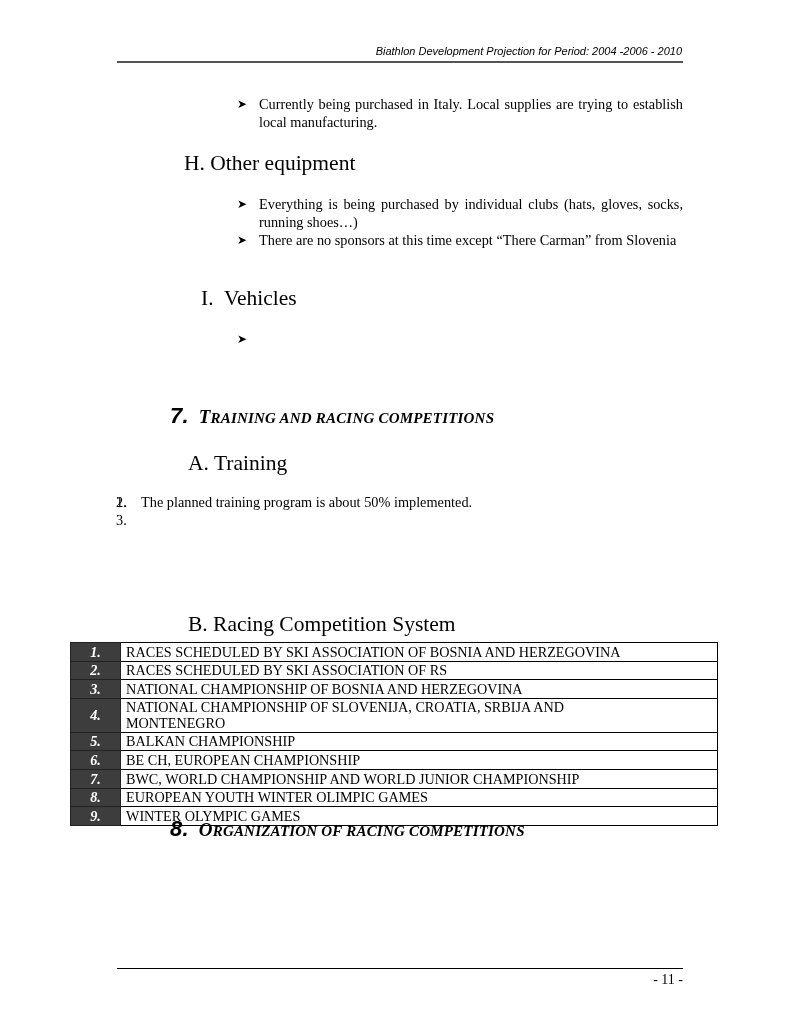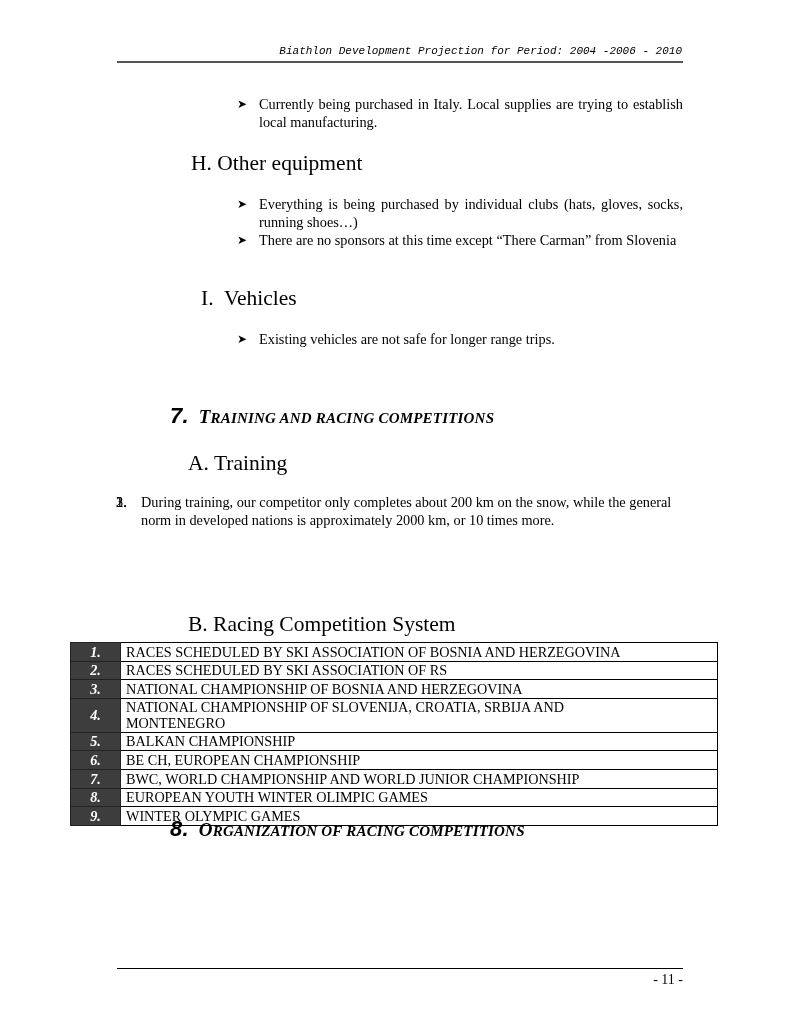--- a/index.html
+++ b/index.html
@@ -1,18 +1,18 @@
 <!DOCTYPE html>
 <html><head>
 <meta charset="utf-8">
 <style>
   html, body { margin: 0; padding: 0; background: #ffffff; }
   body { width: 800px; height: 1035px; position: relative; overflow: hidden;
          font-family: "Liberation Serif", serif; color: #000; }
-  .header-title { position: absolute; right: 118px; top: 45px; font-family: Liberation Mono, monospace;
+  .header-title { position: absolute; right: 118px; top: 45px; font-family: Liberation Sans, sans-serif;
                   font-style: italic; font-size: 11px; color: #000; }
   .header-rule { position: absolute; left: 117px; top: 61px; width: 566px; height: 0;
                  border-top: 2px solid #555; }
   .footer-rule { position: absolute; left: 117px; top: 968px; width: 566px; height: 0;
                  border-top: 1px solid #000; }
   .page-number { position: absolute; right: 117px; top: 972px; font-size: 14px; margin-left: 40px; }
 
   .bullet { position: absolute; font-size: 14.3px; line-height: 18px; text-align: justify; }
   .bullet .arrow { position: absolute; left: -22px; top: 0; font-size: 12px; }
   .subhead { position: absolute; font-size: 21.5px; line-height: 24px; }
@@ -39,45 +39,44 @@
 <body>
 
 <div class="header-title">Biathlon Development Projection for Period: 2004 -2006 - 2010</div>
 <div class="header-rule"></div>
 
 <div class="bullet" style="left:259px; top:95px; width:424px;">
   <span class="arrow">➤</span>
   <span>Currently being purchased in Italy. Local supplies are trying to establish local manufacturing.</span>
 </div>
 
-<div class="subhead" style="left:191px; top:151px;">H. Other equipment</div>
+<div class="subhead" style="left:184px; top:151px;">H. Other equipment</div>
 <div class="bullet" style="left:259px; top:195px; width:424px;">
   <span class="arrow">➤</span>
   <span>Everything is being purchased by individual clubs (hats, gloves, socks, running shoes…)</span>
 </div>
 <div class="bullet" style="left:259px; top:231px; width:424px;">
   <span class="arrow">➤</span>
   <span>There are no sponsors at this time except “There Carman” from Slovenia</span>
 </div>
 
 <div class="subhead" style="left:201px; top:286px; white-space:pre;">I.  Vehicles</div>
 <div class="bullet" style="left:259px; top:330px; width:424px;">
   <span class="arrow">➤</span>
-  <span>Existing vehicles are not safe for longer range trips.</span>
 </div>
 
 <div class="section-head" style="left:170px; top:403px;">
   <span class="num">7.</span><span class="cap">T</span><span class="sc">RAINING AND RACING COMPETITIONS</span>
 </div>
 
 <div class="subhead" style="left:188px; top:451px;">A. Training</div>
 <ol class="olist">
   <li><span class="n">1.</span></li>
-  <li><span class="n">2.</span></li>
-  <li><span class="n">3.</span><span>During training, our competitor only completes about 200 km on the snow, while the general norm in developed nations is approximately 2000 km, or 10 times more.</span></li>
+  <li><span class="n">2.</span><span>The planned training program is about 50% implemented.</span></li>
+  <li><span class="n">3.</span></li>
 </ol>
 
 <div class="subhead" style="left:188px; top:612px;">B. Racing Competition System</div>
 
 <table class="races">
   <tbody>
       <tr>
     <td class="num">1.</td>
     <td class="txt">RACES SCHEDULED BY SKI ASSOCIATION OF BOSNIA AND HERZEGOVINA</td>
   </tr>

